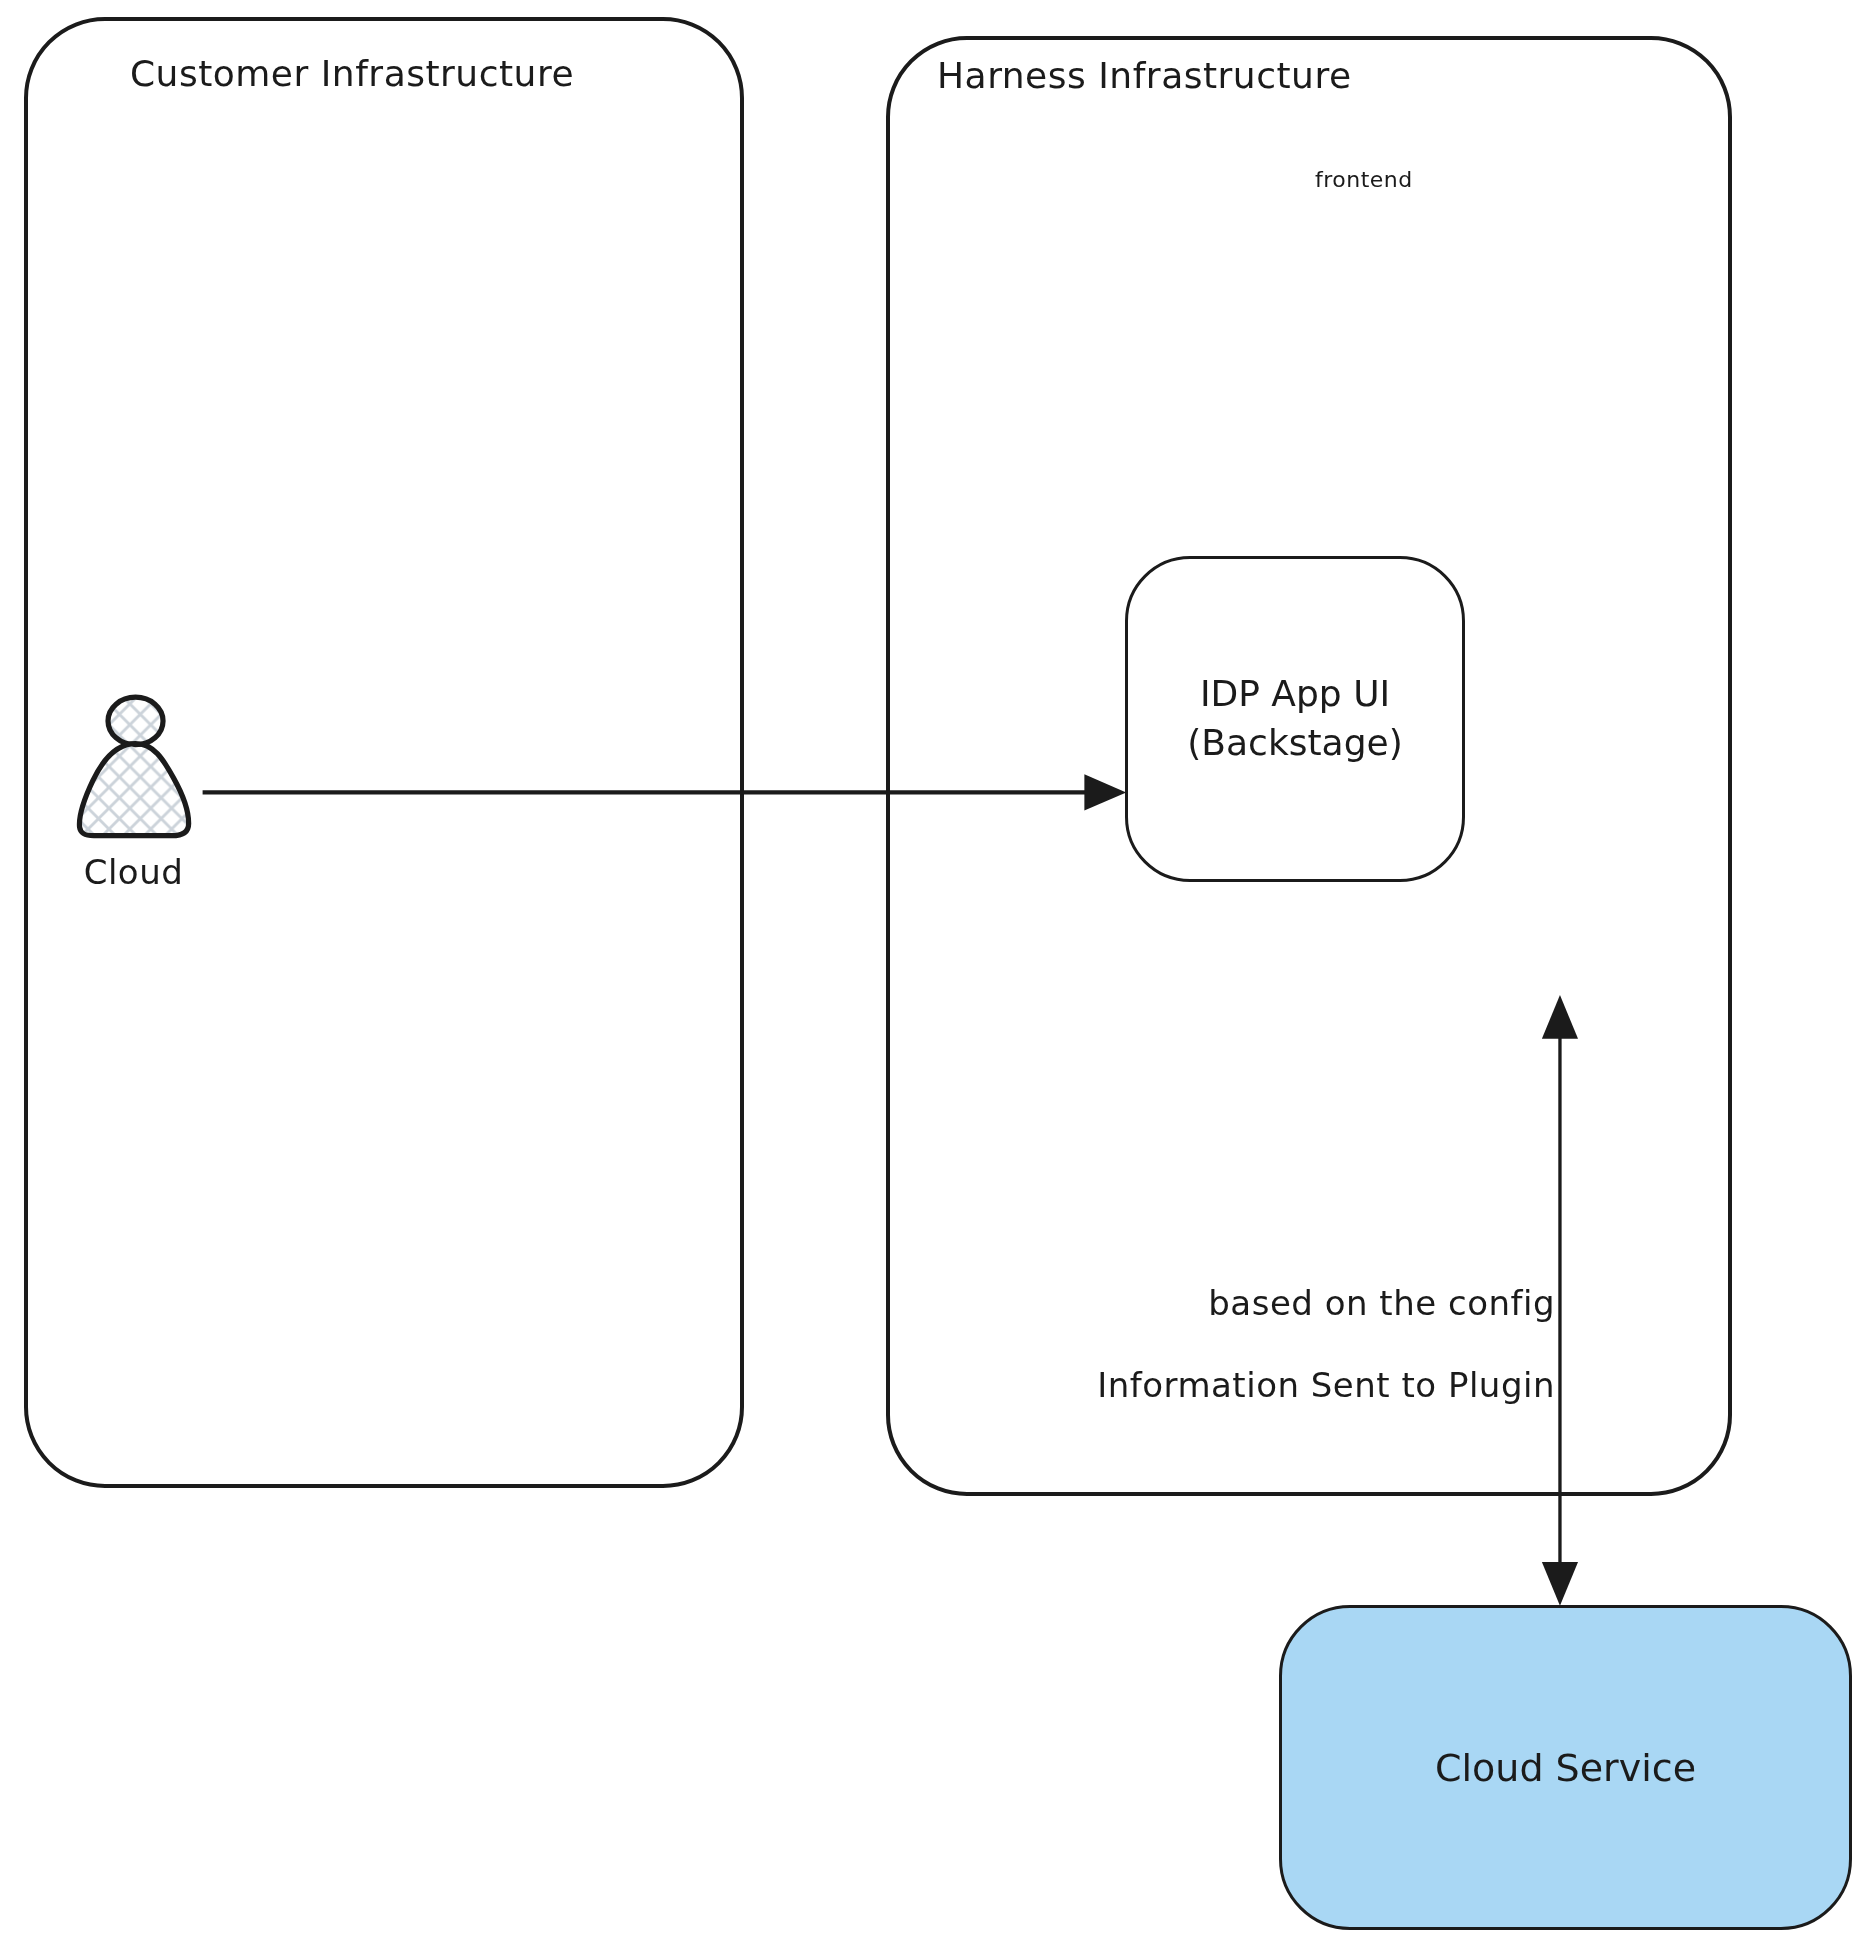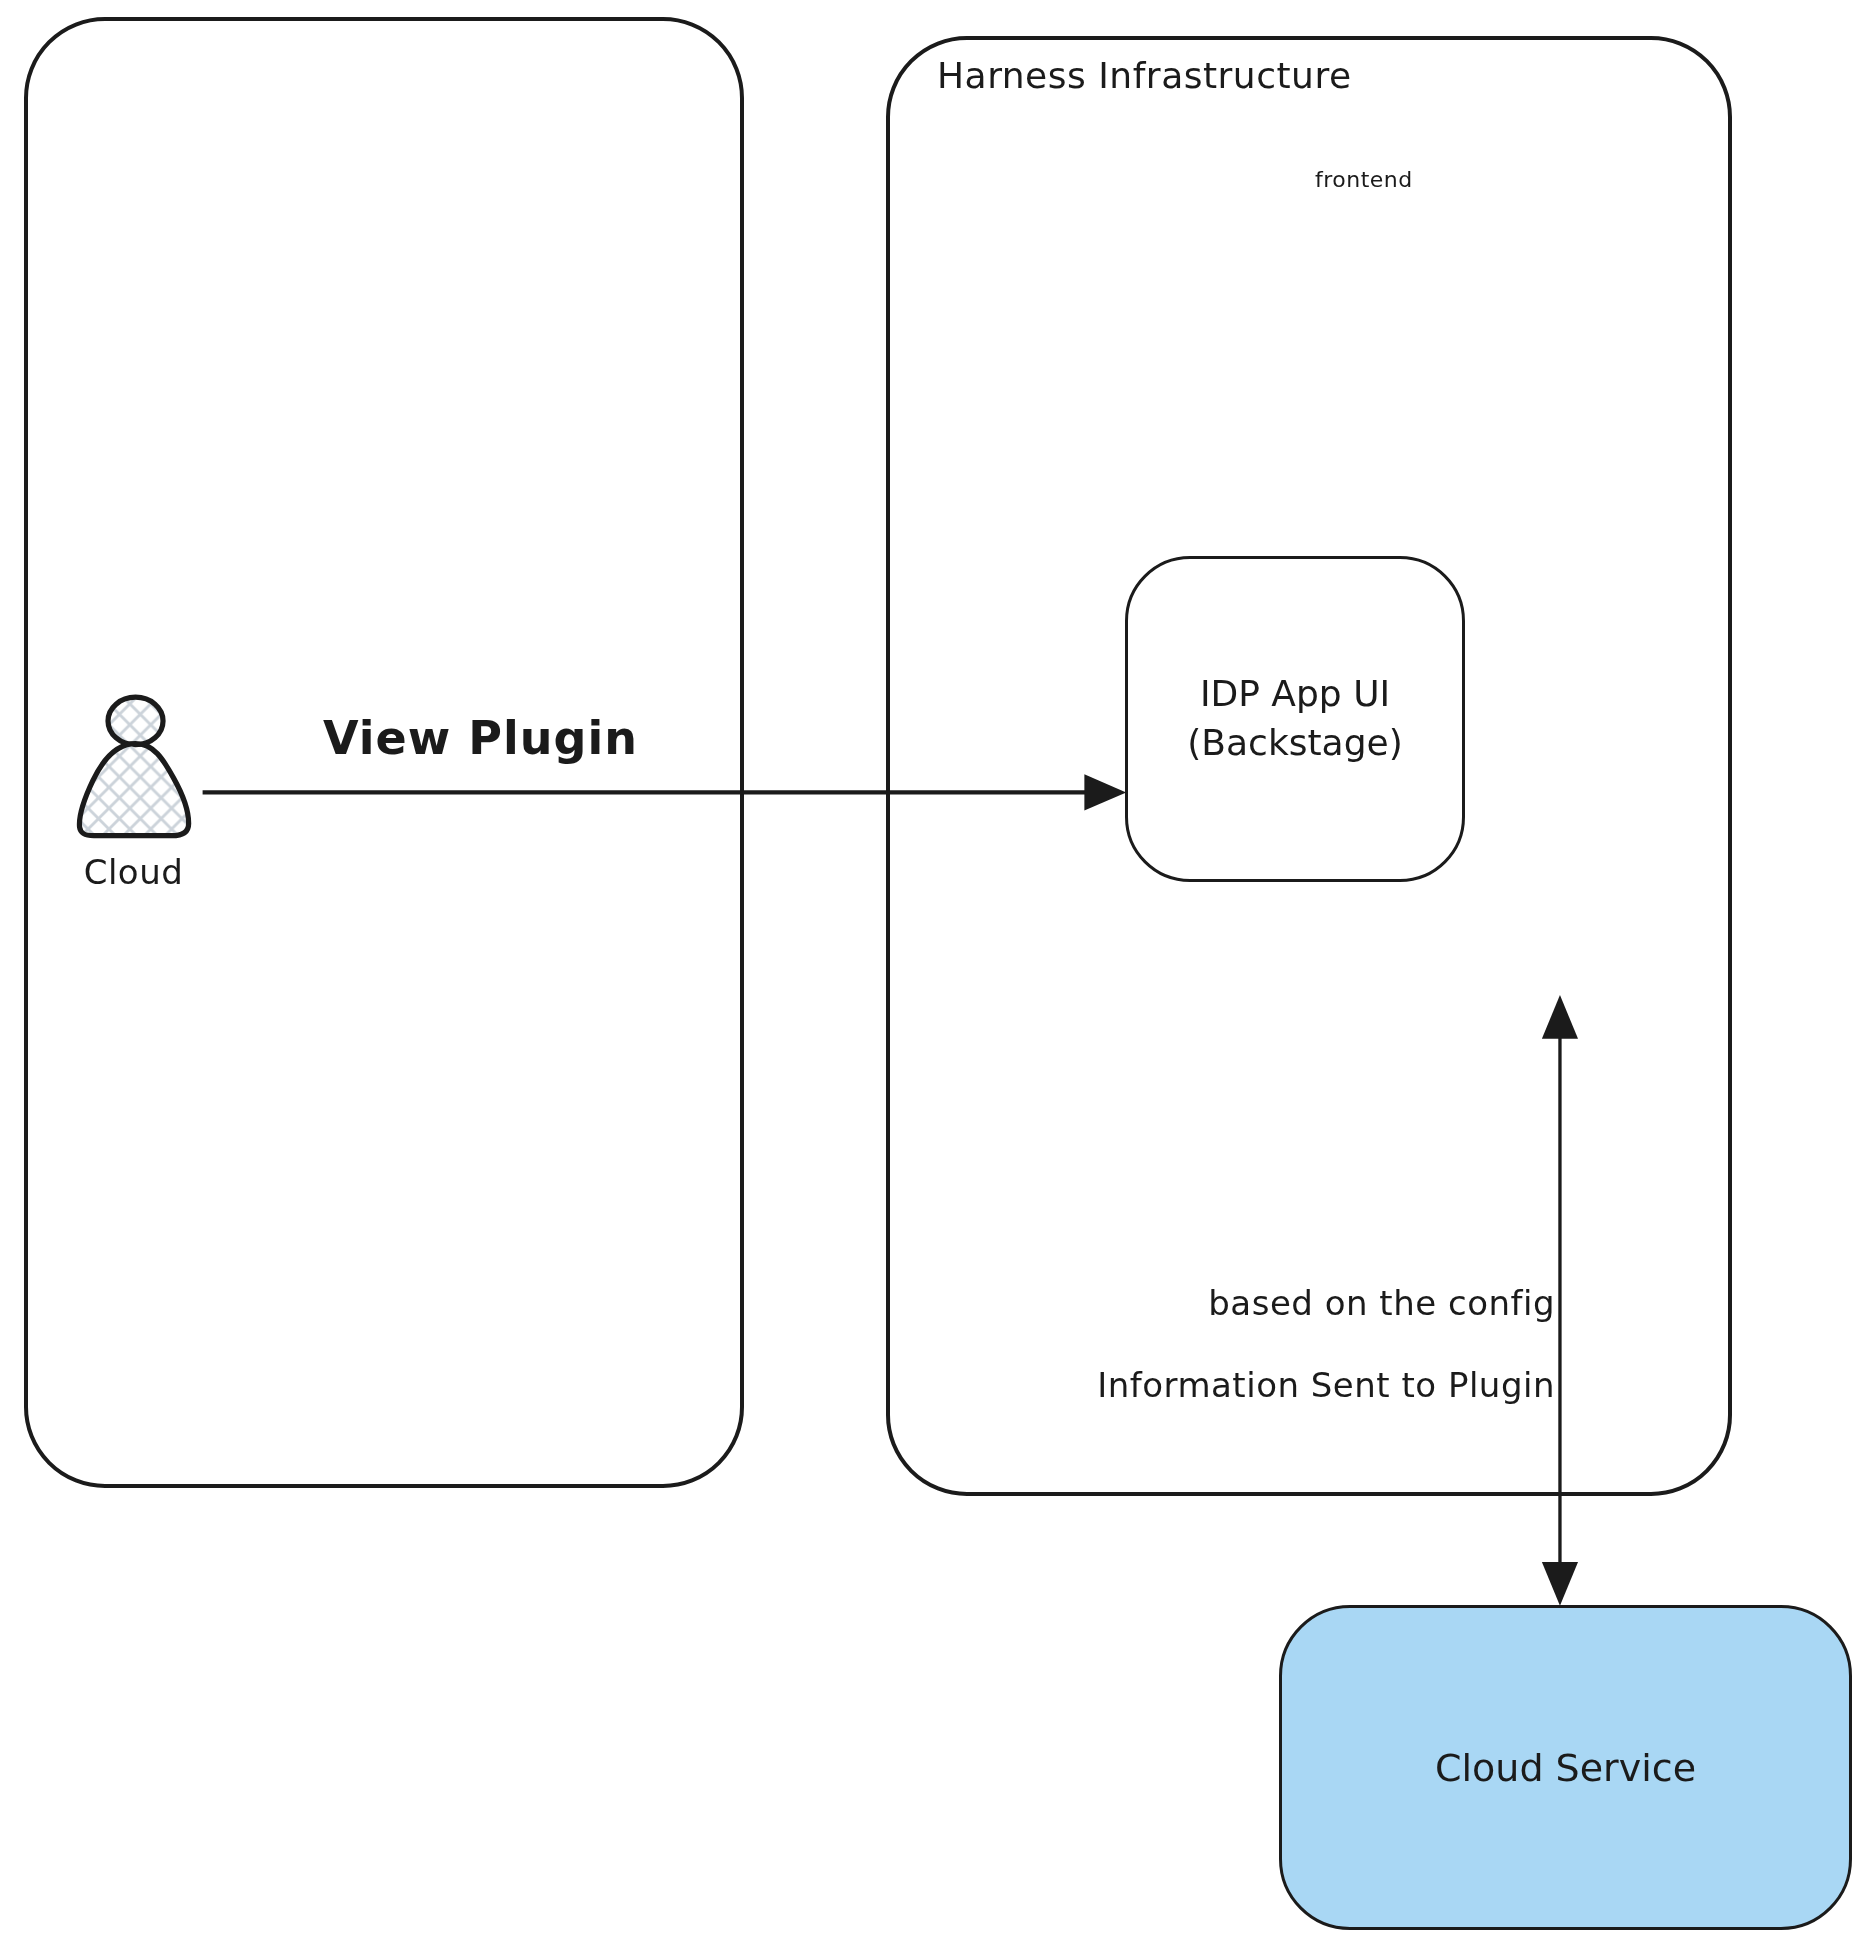--- a/index.html
+++ b/index.html
@@ -100,20 +100,21 @@
     z-index: 4;
     pointer-events: none;
   }
 </style>
 </head>
 <body>
 
 <div id="canvas">
 
   <div id="customer-box" class="region-box"></div>
+  <div id="customer-title" class="label region-title">Customer Infrastructure</div>
 
   <div id="harness-box" class="region-box"></div>
   <div id="harness-title" class="label region-title">Harness Infrastructure</div>
   <div id="frontend-label" class="label">frontend</div>
 
   <div id="idp-box" class="node-box">
     <div>
       <div>IDP App UI</div>
       <div>(Backstage)</div>
     </div>
@@ -137,21 +138,20 @@
                C 17 124 12 141 13 152
                C 14 159 19 161 28 161
                L 110 161
                C 121 161 128 157 128 148
                C 128 134 121 116 112 100
                C 101 80 91 64 72 64 Z" fill="url(#xhatch)" stroke="#1b1b1b" stroke-width="5.5" stroke-linejoin="round"></path>
     </svg>
   </div>
   <div id="user-label" class="label">Cloud</div>
 
-  <div id="view-plugin-label" class="label">View Plugin</div>
 
   <div id="info-label" class="label">
     <div>based on the config</div>
     <div>Information Sent to Plugin</div>
   </div>
 
   <svg id="arrow-layer" viewBox="0 0 1967 2052" width="1871" height="1952">
     <g>
       <line x1="213" y1="833" x2="1146" y2="833" stroke="#1b1b1b" stroke-width="4.5"></line>
       <polygon points="1184,833 1140,814 1140,852" fill="#1b1b1b"></polygon>

